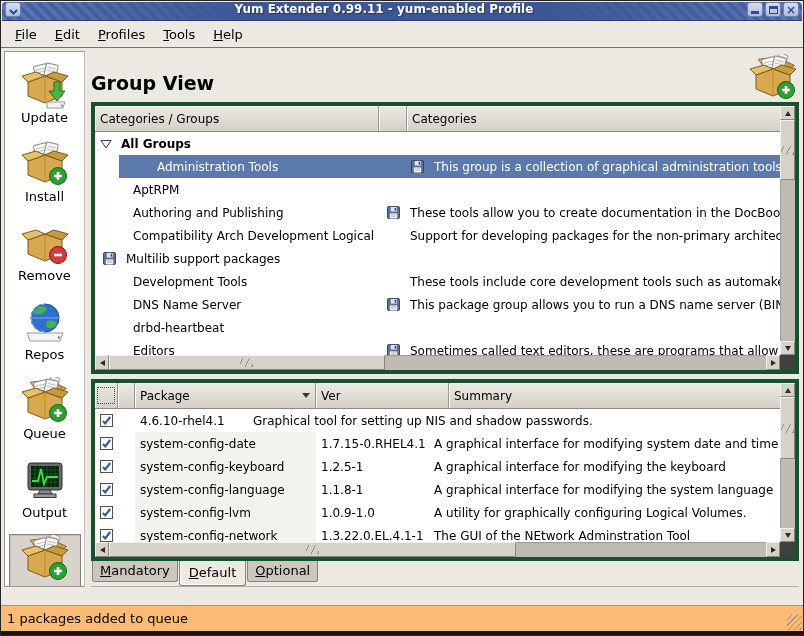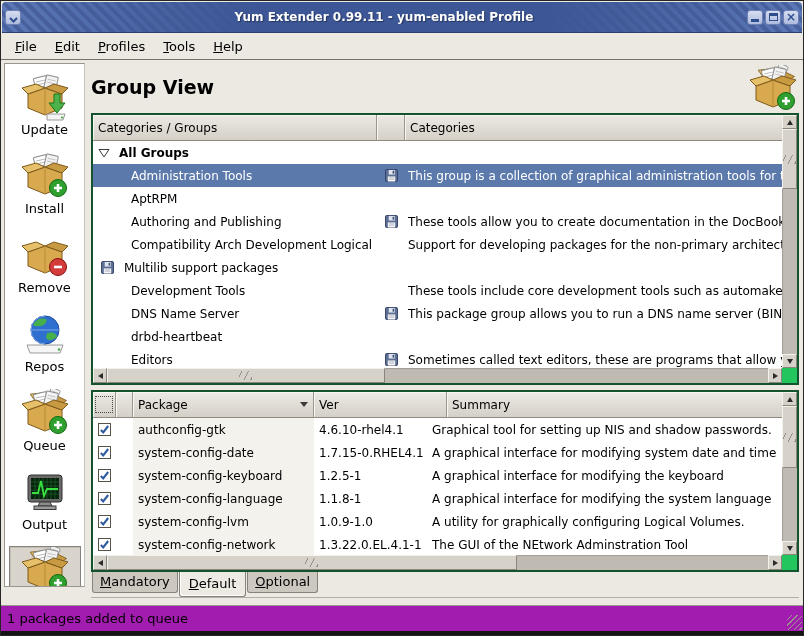--- a/index.html
+++ b/index.html
@@ -3,21 +3,21 @@
 <meta charset="utf-8">
 <style>
   html,body{margin:0;padding:0;background:#555;}
   *{box-sizing:border-box;}
   .window{
     width:804px;height:636px;background:#ece9e2;border:1px solid #262626;
     display:flex;flex-direction:column;font-family:"DejaVu Sans","Liberation Sans",sans-serif;
     color:#000;overflow:hidden;position:relative;
   }
   
-  .titlebar{height:31px;margin:1px 1px 0 1px;border-radius:4px 4px 0 0;display:flex;align-items:center;
+  .titlebar{height:19px;margin:1px 1px 0 1px;border-radius:4px 4px 0 0;display:flex;
     background:
       linear-gradient(90deg, rgba(61,86,149,0) 0%, #3d5695 32%, #3d5695 68%, rgba(61,86,149,0) 100%),
       repeating-linear-gradient(45deg,#5b77b5 0 4px,#49629e 4px 8px);
     border-bottom:1px solid #2c3f6e;gap:10px;}
   .tb-btn{width:16px;height:15px;background:linear-gradient(#d6ddf0,#aebbdd);border:1px solid #6d81b4;
     border-radius:3px;display:flex;align-items:center;justify-content:center;flex:0 0 auto;}
   .tb-menu{margin-left:3px;}
   .tb-title{flex:1;text-align:center;color:#fff;font-weight:bold;font-size:12px;
     text-shadow:1px 1px 1px #24355e;white-space:nowrap;overflow:hidden;}
   .tb-controls{display:flex;gap:2px;margin-right:3px;}
@@ -31,41 +31,41 @@
   
   .content{flex:1;display:flex;padding:3px 4px 2px 3px;min-height:0;}
   .sidebar{width:81px;background:#fff;border:1px solid #9a968e;border-right-color:#c5c1b8;
     display:flex;flex-direction:column;align-items:center;padding-top:8px;gap:13px;overflow:hidden;}
   .side-item{width:72px;height:74px;display:flex;flex-direction:column;align-items:center;
     justify-content:flex-start;border:1px solid transparent;}
   .side-item .side-icon{width:48px;height:48px;display:block;}
   .side-label{font-size:13px;margin-top:1px;}
   .side-item.sel{background:#d8d4cc;border:1px solid #87837b;box-shadow:inset 1px 1px 0 #c2beb6;}
   .main{flex:1;display:flex;flex-direction:column;padding-left:6px;min-width:0;}
-  .main-head{height:54px;display:flex;align-items:flex-start;justify-content:space-between;}
+  .main-head{height:54px;display:flex;align-items:center;justify-content:space-between;}
   .page-title{font-size:19px;font-weight:bold;padding-top:13px;}
   .head-icon{width:48px;height:48px;margin:2px 2px 0 0;}
   
-  .tframe{border:2px solid #14532d;background:#22c55e;display:flex;min-height:0;}
+  .tframe{border:4px solid #14532d;background:#404040;display:flex;min-height:0;}
   .t-left{flex:1;display:flex;flex-direction:column;min-width:0;}
   .t-head{height:26px;display:flex;flex:0 0 auto;}
   .hcell{background:linear-gradient(#edeae4,#d4d0c7);border-right:1px solid #9b978e;
     box-shadow:inset 1px 1px 0 #f8f6f2;font-size:12px;display:flex;align-items:center;
     padding:0 5px;white-space:nowrap;overflow:hidden;border-bottom:1px solid #8e8a82;}
   .t-body{flex:1;background:#fff;overflow:hidden;}
   
   .gtable{height:272px;flex:0 0 auto;}
   .c-name{width:284px;}
   .c-ico{width:28px;}
   .c-desc{flex:1;border-right:none;}
   .trow{height:23px;display:flex;align-items:center;font-size:12px;white-space:nowrap;}
   .trow .t-name{width:284px;padding-left:38px;overflow:hidden;flex:0 0 auto;}
   .trow .t-ico{width:28px;display:flex;justify-content:center;flex:0 0 auto;}
   .trow .t-desc{flex:1;overflow:hidden;padding-left:3px;}
-  .trow.sel{background:#5b79ab;color:#fff;}
+  .trow.sel{background:#5b79ab;color:#fff;margin-left:24px;}
   .root-row{height:23px;display:flex;align-items:center;padding-left:5px;font-size:12px;}
   .root-row .expander{width:14px;margin-right:7px;display:inline-flex;}
   .root-label{font-weight:bold;}
   
   .ptable{height:182px;flex:0 0 auto;margin-top:5px;}
   .c-chk{width:23px;padding:0 2px;}
   .c-sp{width:17px;padding:0;}
   .c-pkg{width:181px;justify-content:space-between;}
   .c-ver{width:133px;}
   .c-sum{flex:1;border-right:none;}
@@ -98,21 +98,21 @@
   .arr.left{border-right:5px solid #2a2a2a;border-left:none;}
   .arr.right{border-left:5px solid #2a2a2a;border-right:none;}
   
   .tabs{height:27px;display:flex;align-items:flex-start;padding-left:1px;border-bottom:1px solid #b3afa7;}
   .tab{background:#ccc8c0;border:1px solid #87837b;border-top:none;padding:2px 7px 3px;margin-right:1px;
     font-size:13px;border-radius:0 0 3px 3px;margin-top:0;}
   .tab.active{background:#eceae3;padding:4px 9px 5px;box-shadow:inset 1px -1px 0 #fff;}
   .tab:not(.active){margin-top:0;height:21px;}
   
   .statusbar{height:26px;border-top:1px solid #9c988f;display:flex;align-items:center;
-    padding-left:6px;font-size:13px;background:#a21caf;position:relative;flex:0 0 auto;margin-top:16px;}
+    padding-left:6px;font-size:13px;background:#fdba74;position:relative;flex:0 0 auto;margin-top:16px;}
   .resize-grip{position:absolute;right:1px;bottom:1px;width:15px;height:15px;
     background:repeating-linear-gradient(135deg,transparent 0 3px,#9a968e 3px 4px);}
   .bottom-edge{height:4px;background:#141414;flex:0 0 auto;}
   u{text-decoration:underline;}
 </style>
 </head>
 <body>
 
 <div class="window">
 
@@ -458,21 +458,20 @@
 
           <div class="prow">
                 <span class="p-check">
                   <span class="cb">
                     <svg width="11" height="11" viewBox="0 0 12 12">
                       <path d="M2 6.5 L4.6 9.2 L10 2.2" fill="none" stroke="#2f5c9e" stroke-width="2.3"></path>
                     </svg>
                   </span>
                 </span>
                 <span class="p-sp"></span>
-                <span class="p-pkg">authconfig-gtk</span>
                 <span class="p-ver">4.6.10-rhel4.1</span>
                 <span class="p-sum">Graphical tool for setting up NIS and shadow passwords.</span>
               </div>
               <div class="prow">
                 <span class="p-check">
                   <span class="cb">
                     <svg width="11" height="11" viewBox="0 0 12 12">
                       <path d="M2 6.5 L4.6 9.2 L10 2.2" fill="none" stroke="#2f5c9e" stroke-width="2.3"></path>
                     </svg>
                   </span>

